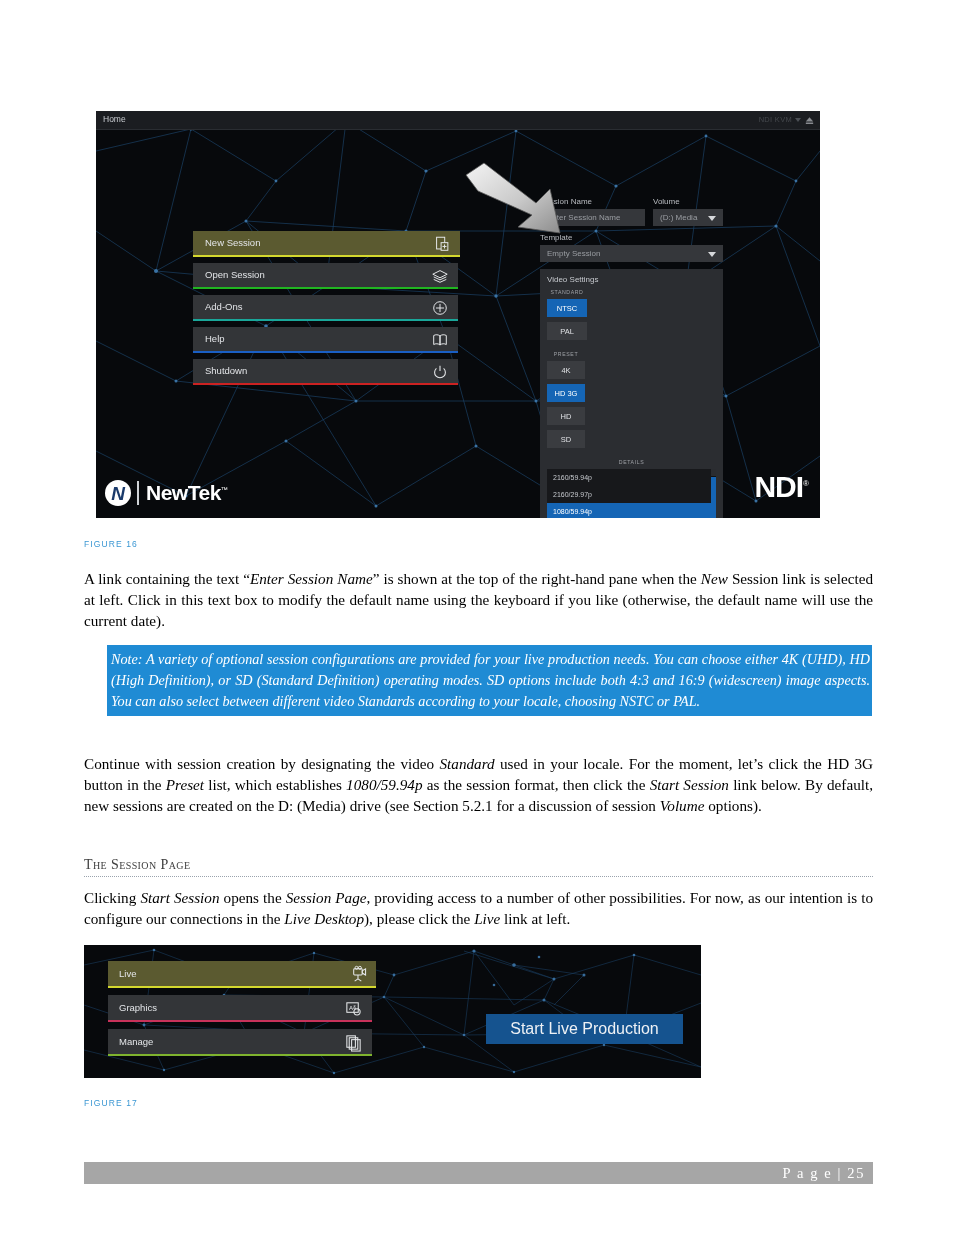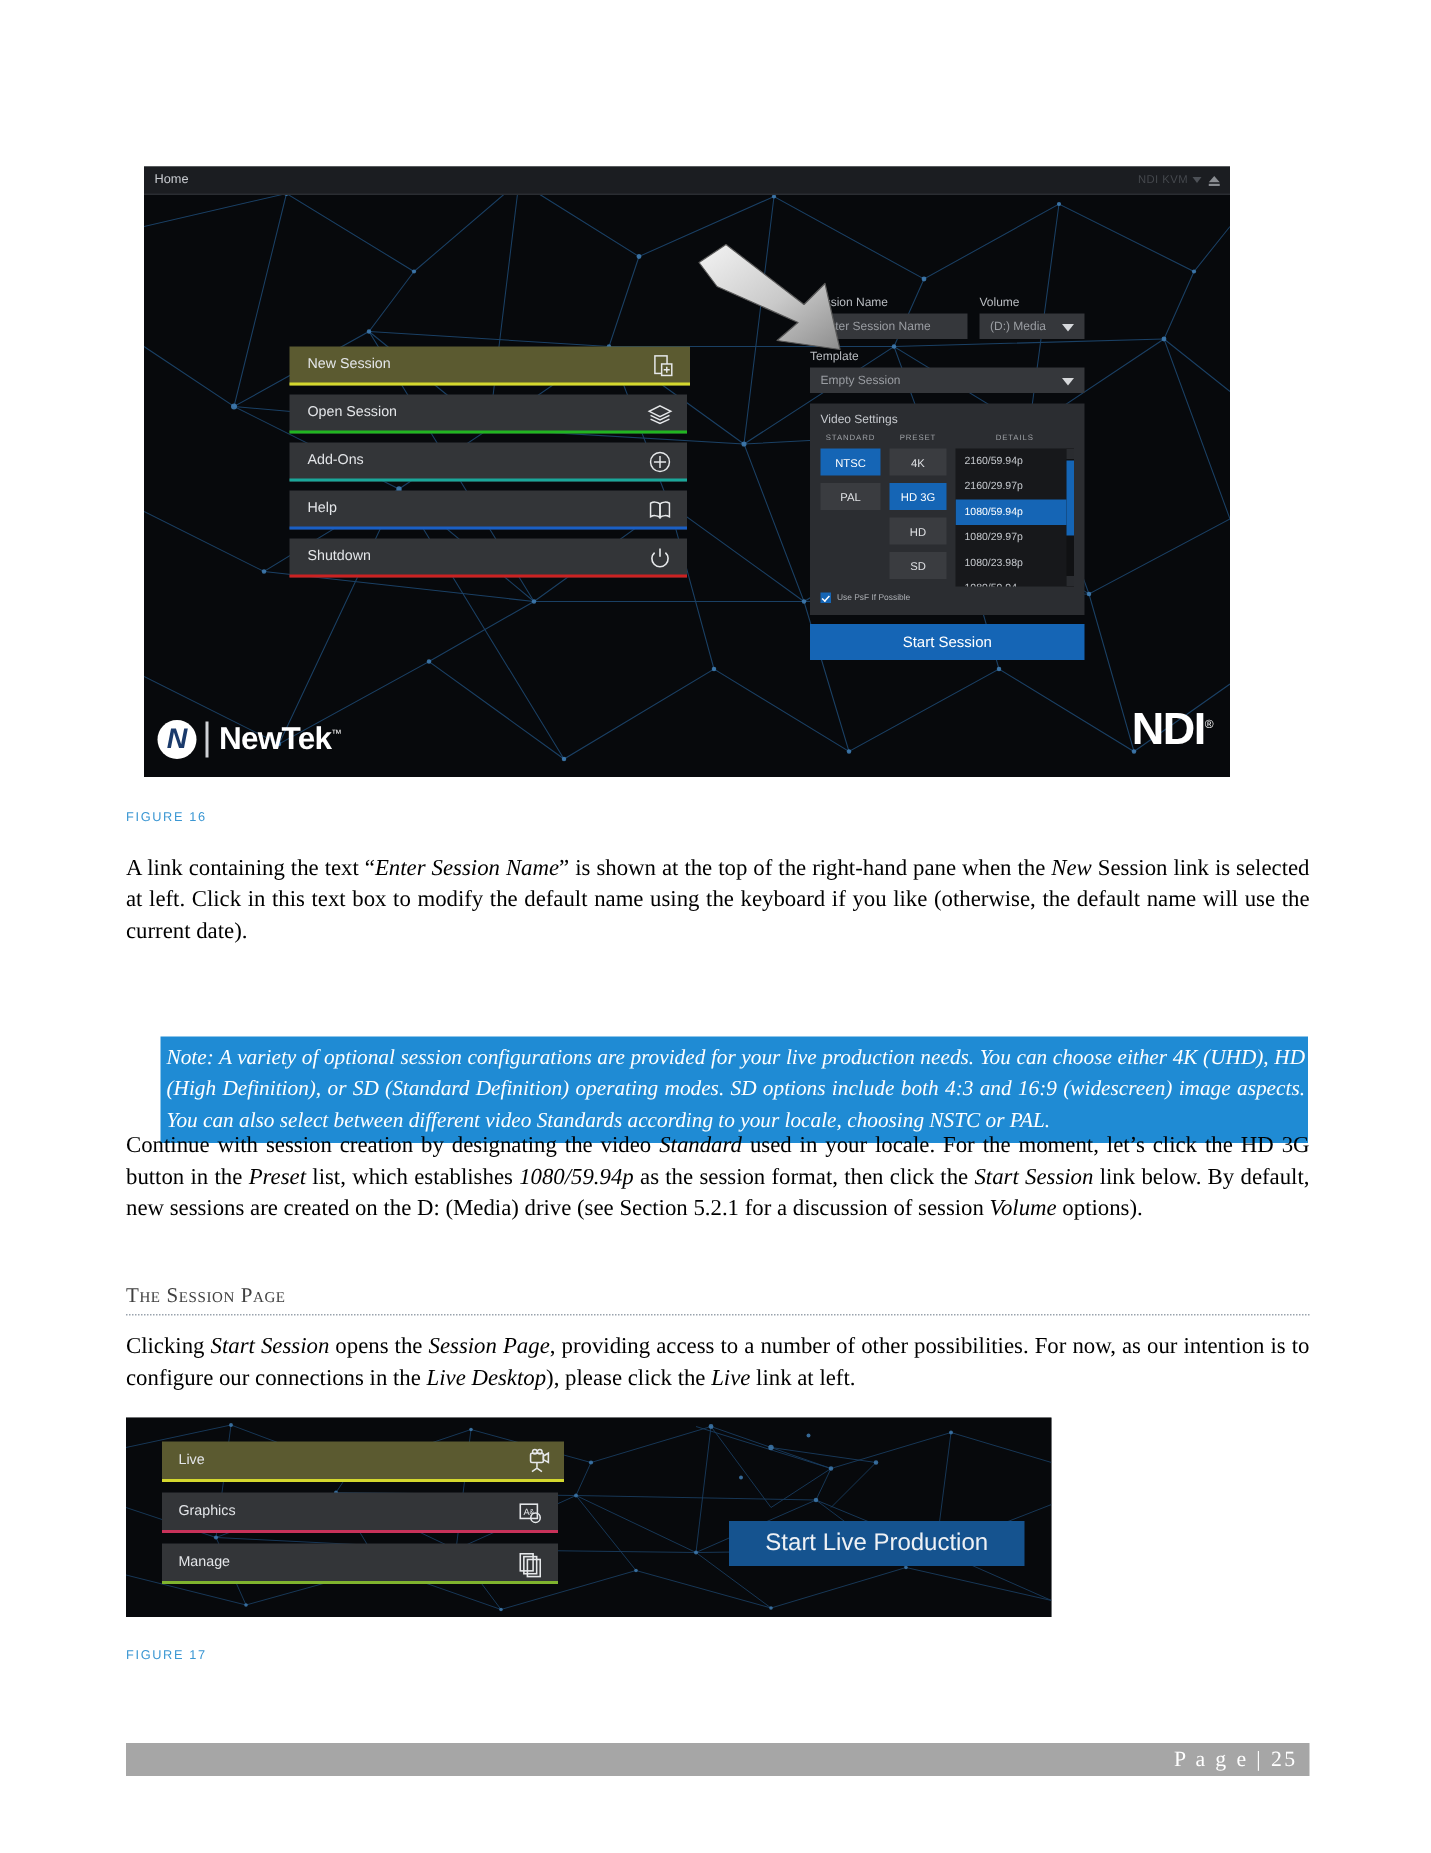--- a/index.html
+++ b/index.html
@@ -149,21 +149,21 @@
     background: #2b2d31;
     padding: 6px 7px 8px 7px;
     position: relative;
   }
   .vs-title {
     font-family: "Liberation Sans", sans-serif;
     font-size: 8px;
     color: #c6c9ce;
     margin-bottom: 5px;
   }
-  .vs-cols { display: flex; gap: 6px; }
+  .vs-cols { display: flex; gap: 6px; flex-direction: column; }
   .vs-colhead {
     font-family: "Liberation Sans", sans-serif;
     font-size: 5.2px;
     color: #9ea1a6;
     letter-spacing: .6px;
     text-align: center;
     margin-bottom: 4px;
   }
   .vs-btn {
     height: 18px;
@@ -351,21 +351,20 @@
     width: 765px;
     background: #1f8bd4;
     padding: 4px 2px 5px 4px;
     box-sizing: border-box;
     font-family: "Liberation Serif", serif;
     font-style: italic;
     font-size: 14.2px;
     line-height: 20.8px;
     color: #ffffff;
     text-align: justify;
-    margin-top: 46px;
   }
 
   .h2 {
     position: absolute;
     left: 84px;
     top: 857px;
     width: 789px;
     font-family: "Liberation Serif", serif;
     font-size: 14px;
     color: #404040;

